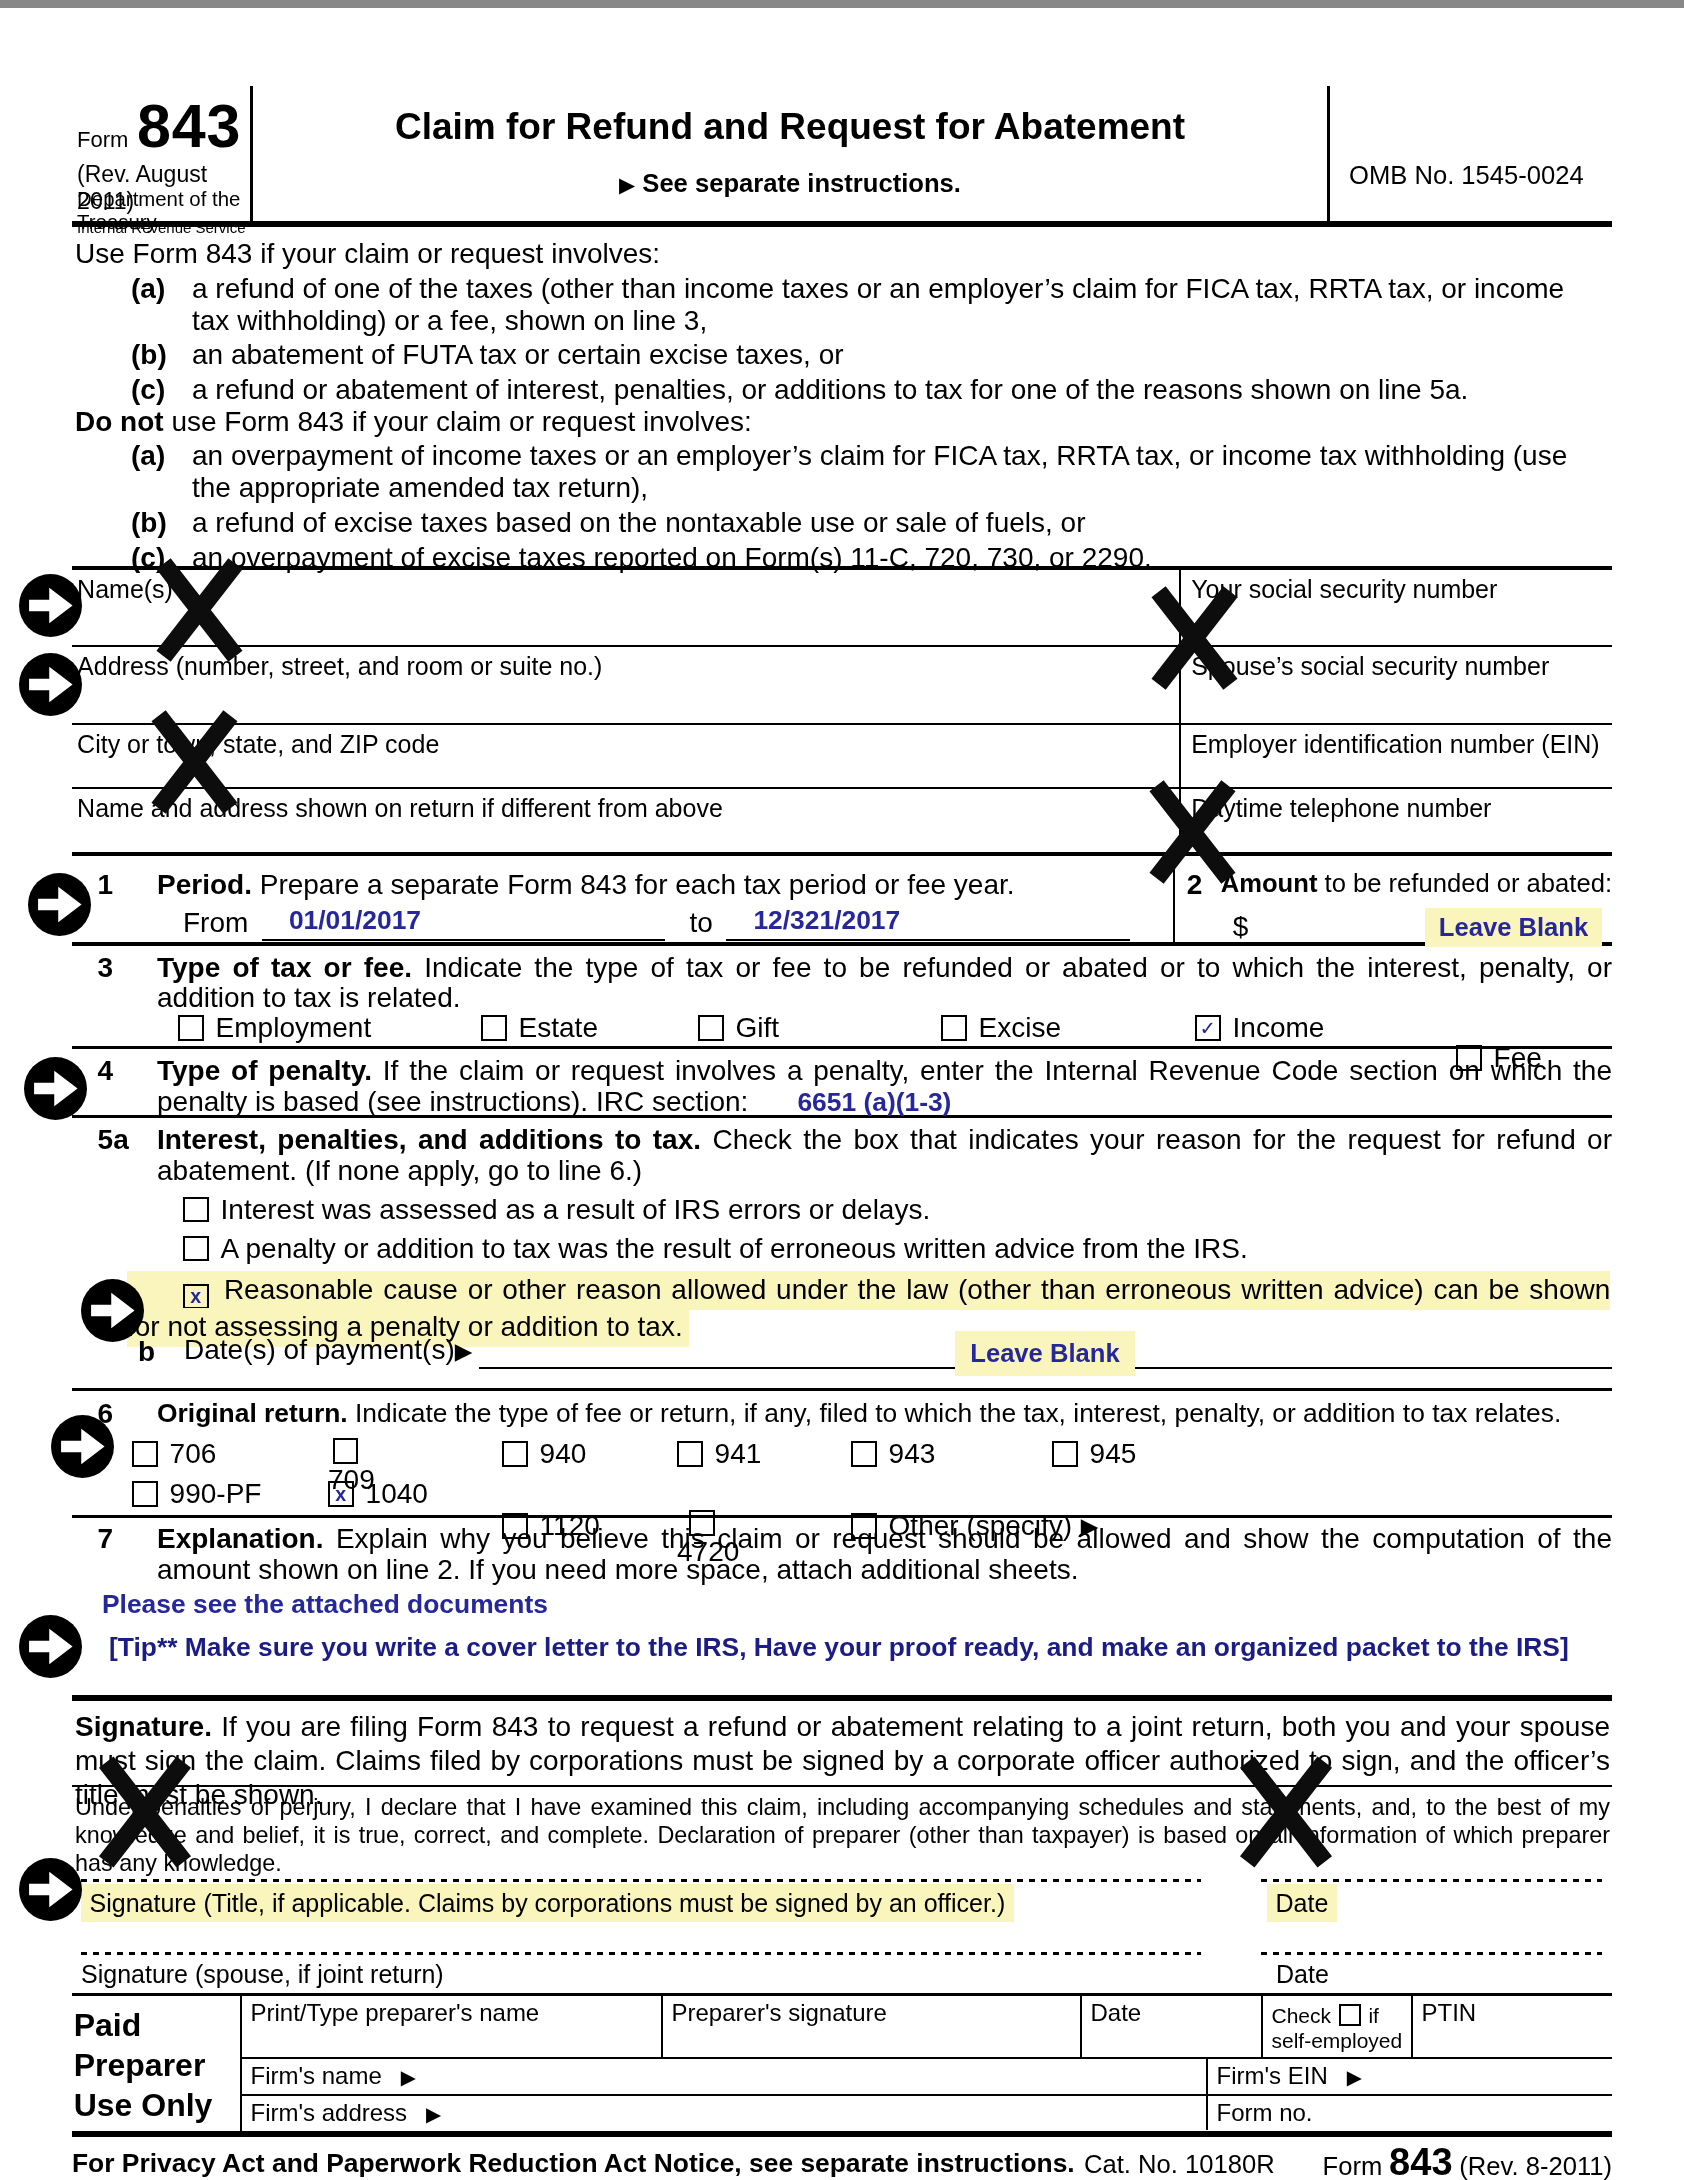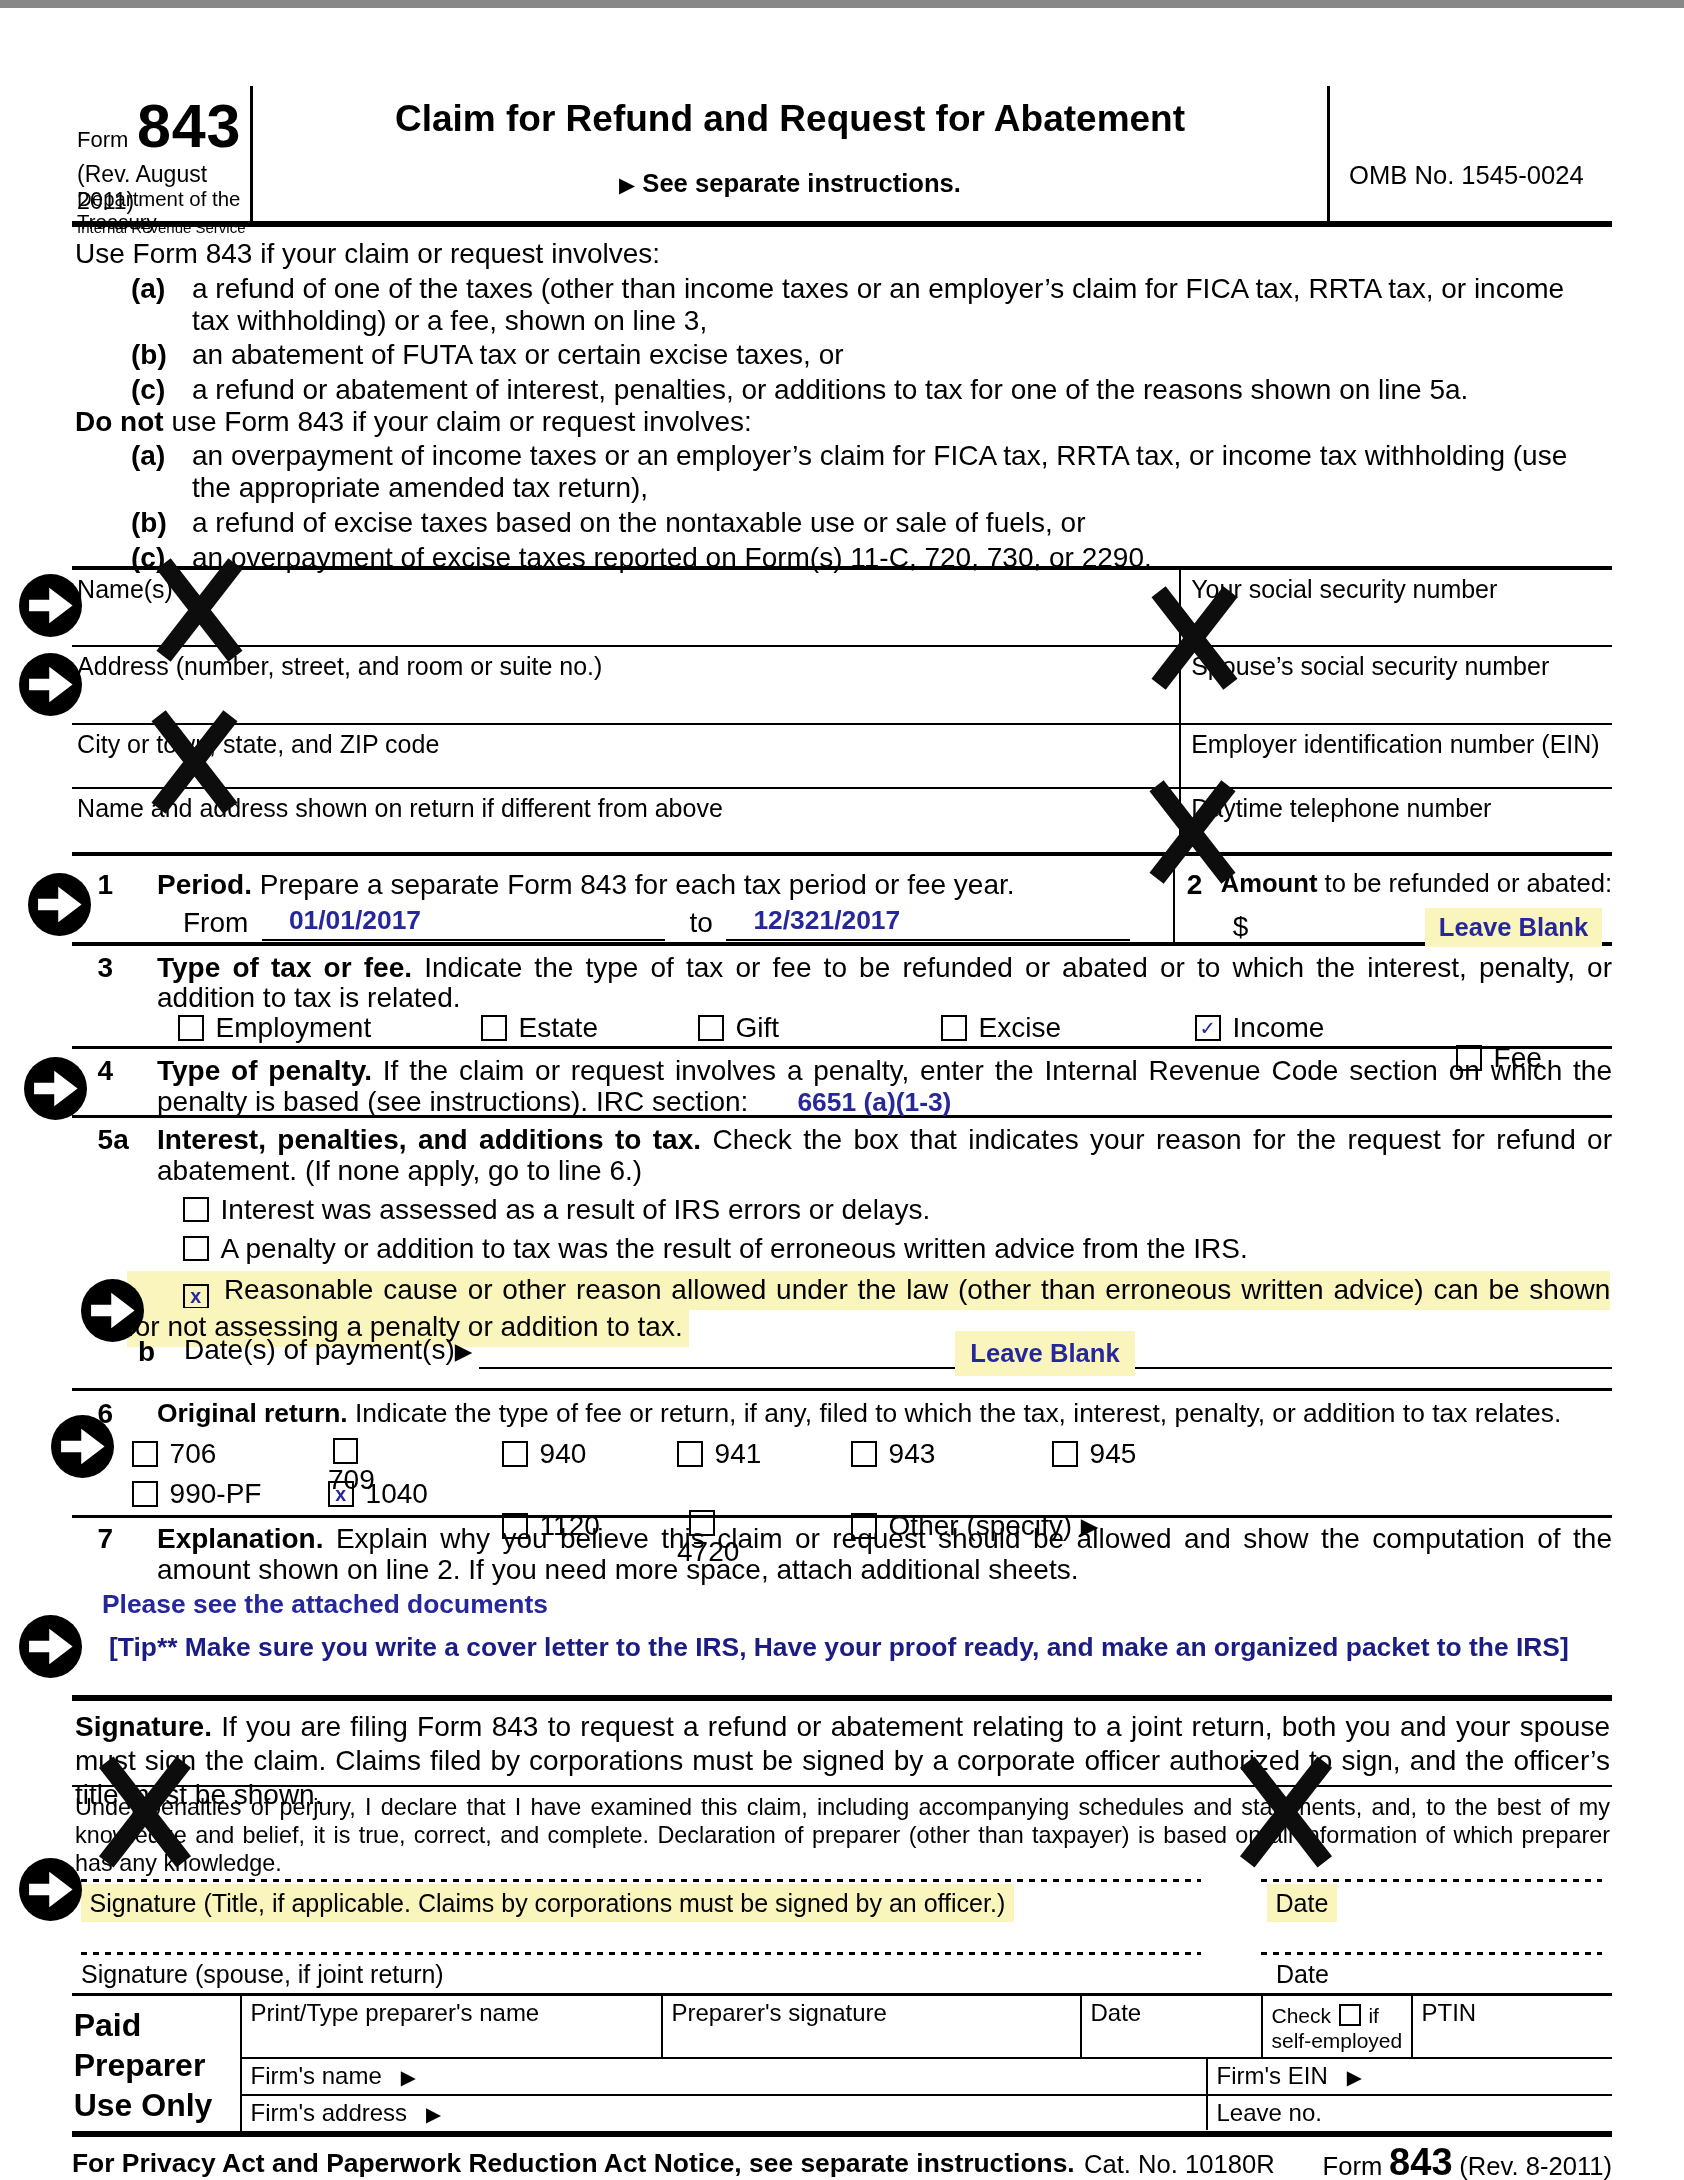--- a/index.html
+++ b/index.html
@@ -15,21 +15,21 @@
   
   .header { position:absolute; top:78px; left:72px; width:1540px; height:141px; border-bottom:6px solid #000; display:flex; }
   .hL { width:181px; border-right:3.4px solid #000; position:relative; }
   .formid { position:absolute; left:5.1px; top:5.1px; display:flex; align-items:baseline; }
   .fw { font-size:22px; }
   .fn { font-size:61px; font-weight:bold; margin-left:8.5px; letter-spacing:0.9px; }
   .rev { position:absolute; left:5.1px; top:75px; font-size:23px; }
   .dept  { position:absolute; left:5.1px; top:102px; font-size:20.4px; }
   .dept2 { position:absolute; left:5.1px; top:133px; font-size:15px; }
   .hC { flex:1; position:relative; }
-  .title { position:absolute; top:12px; left:0; right:0; text-align:center; font-size:37px; font-weight:bold; }
+  .title { position:absolute; top:20px; left:0; right:0; text-align:center; font-size:37px; font-weight:bold; }
   .see { position:absolute; top:83px; left:0; right:0; text-align:center; font-size:25.6px; font-weight:bold; }
   .ptr { font-size:0.82em; }
   .hR { width:285px; border-left:3.4px solid #000; position:relative; }
   .omb { position:absolute; top:75px; left:19px; font-size:25.6px; }
 
   
   .intro { position:absolute; top:230px; left:75px; width:1533px; line-height:32px; }
   .iitem { display:flex; margin-top:2.6px; }
   .ilbl { flex:none; width:61px; margin-left:56px; font-weight:bold; }
   .itxt { flex:1; }
@@ -424,21 +424,21 @@
           <div>self-employed</div>
         </div>
         <div class="pc w5 bl"><span>PTIN</span></div>
       </div>
       <div class="pr pr2">
         <div class="pc wA"><span>Firm's name</span><span class="ptr parrow">▶</span></div>
         <div class="pc wB bl"><span>Firm's EIN</span><span class="ptr parrow">▶</span></div>
       </div>
       <div class="pr pr3">
         <div class="pc wA"><span>Firm's address</span><span class="ptr parrow">▶</span></div>
-        <div class="pc wB bl"><span>Leave no.</span></div>
+        <div class="pc wB bl"><span>Form no.</span></div>
       </div>
     </div>
   </div>
 
   <div class="footer">
     <span class="f-priv">For Privacy Act and Paperwork Reduction Act Notice, see separate instructions.</span>
     <span class="f-cat">Cat. No. 10180R</span>
     <span class="f-form">
       <span>Form</span>
         <span class="f843">843</span>

